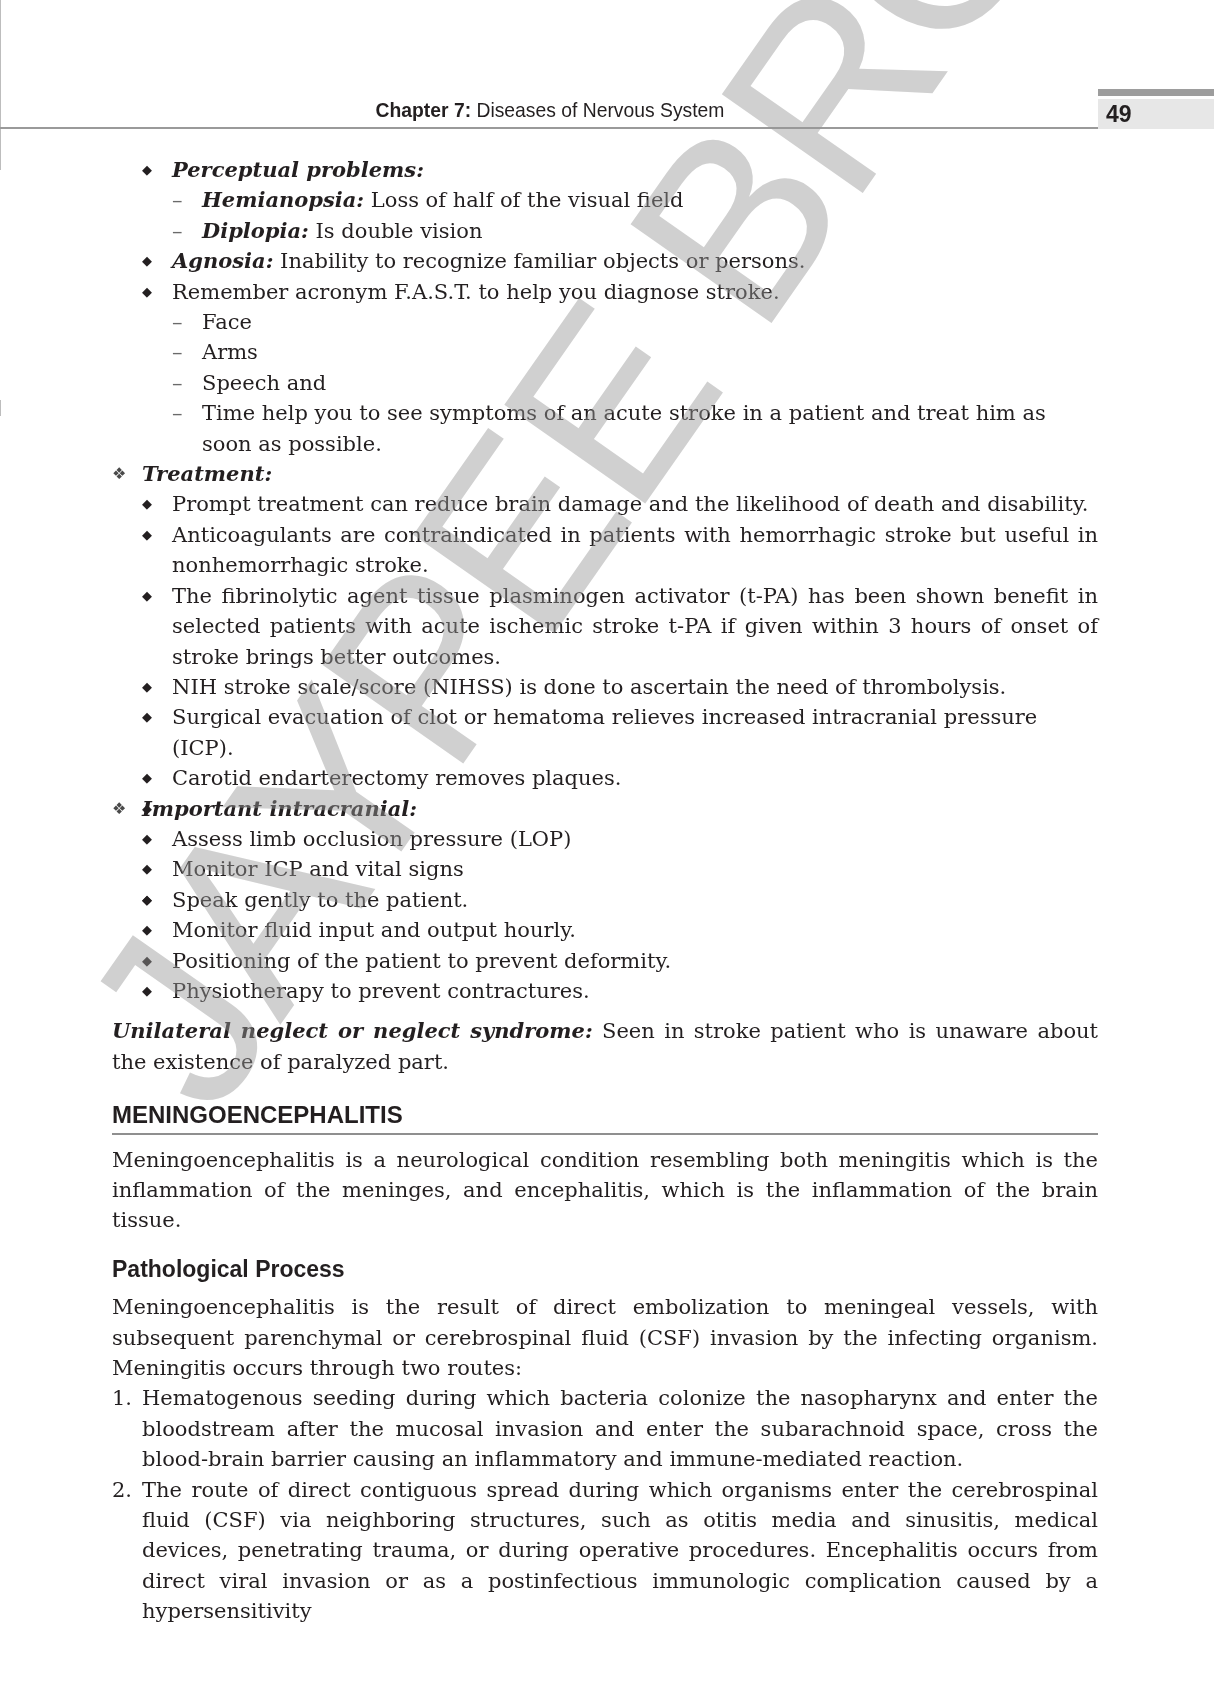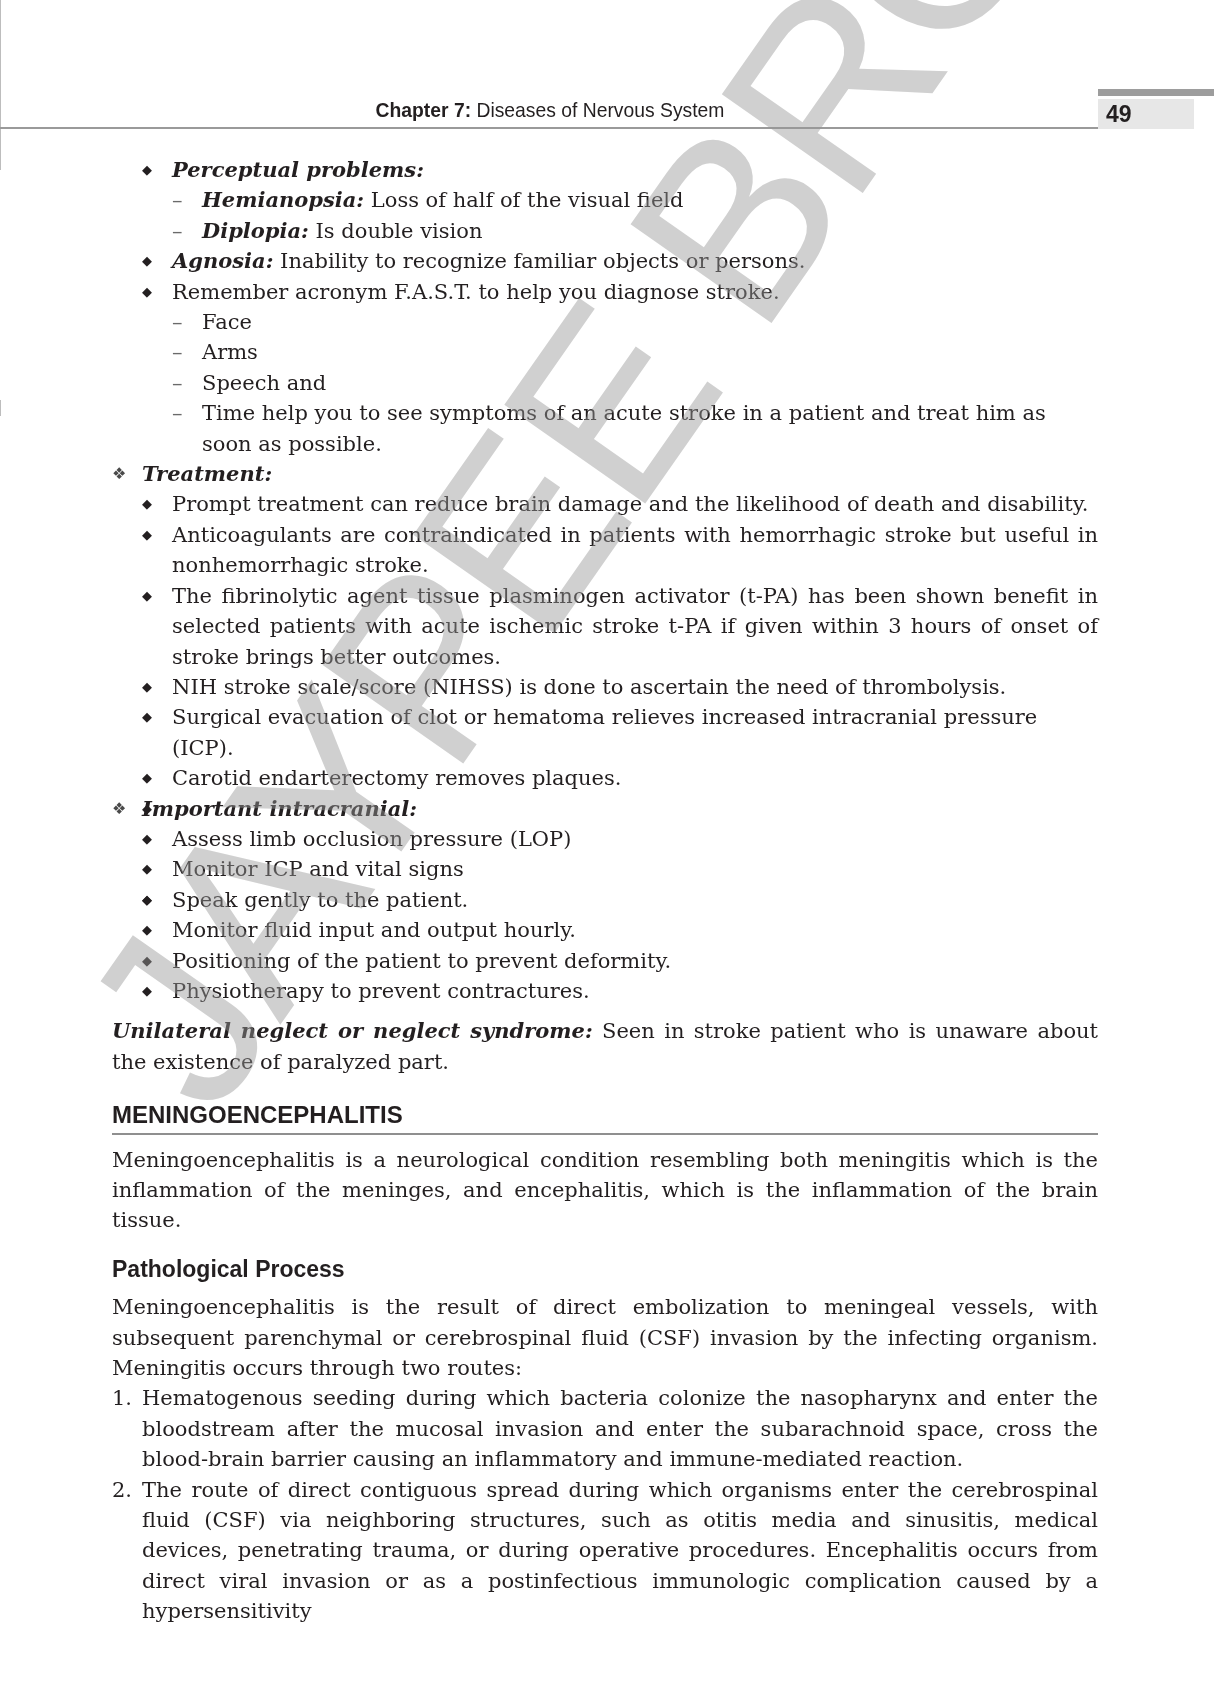--- a/index.html
+++ b/index.html
@@ -14,21 +14,21 @@
     .running-header { position: absolute; left: 0; top: 0; width: 1214px; height: 130px; }
     .header-title {
       position: absolute; left: 0; width: 1100px; top: 98px; text-align: center;
       font-family: "Liberation Sans", "DejaVu Sans", sans-serif; font-size: 21px; color: #231f20;
       transform: scaleX(0.92); transform-origin: 50% 50%;
     }
     .header-title b { font-weight: bold; }
     .header-rule { position: absolute; left: 0; top: 127px; width: 1098px; height: 2px; background: #9a9a9a; }
     .folio-bar { position: absolute; left: 1098px; top: 89px; width: 116px; height: 7px; background: #9d9d9d; }
     .folio-box {
-      position: absolute; left: 1098px; top: 99px; width: 96px; height: 30px; background: #e7e7e7;
+      position: absolute; left: 1098px; top: 99px; width: 116px; height: 30px; background: #e7e7e7;
       font-family: "Liberation Sans", "DejaVu Sans", sans-serif; font-weight: bold; font-size: 23px;
       line-height: 30px; padding-left: 8px; box-sizing: border-box; color: #231f20;
     }
 
     .content { position: absolute; left: 112px; top: 155px; width: 986px; font-size: 21px; line-height: 30.4px; }
     .content p { margin: 0; }
     .row { position: relative; }
     .lvl1 { padding-left: 30px; }
     .lvl2 { padding-left: 60px; }
     .lvl3 { padding-left: 90px; }

